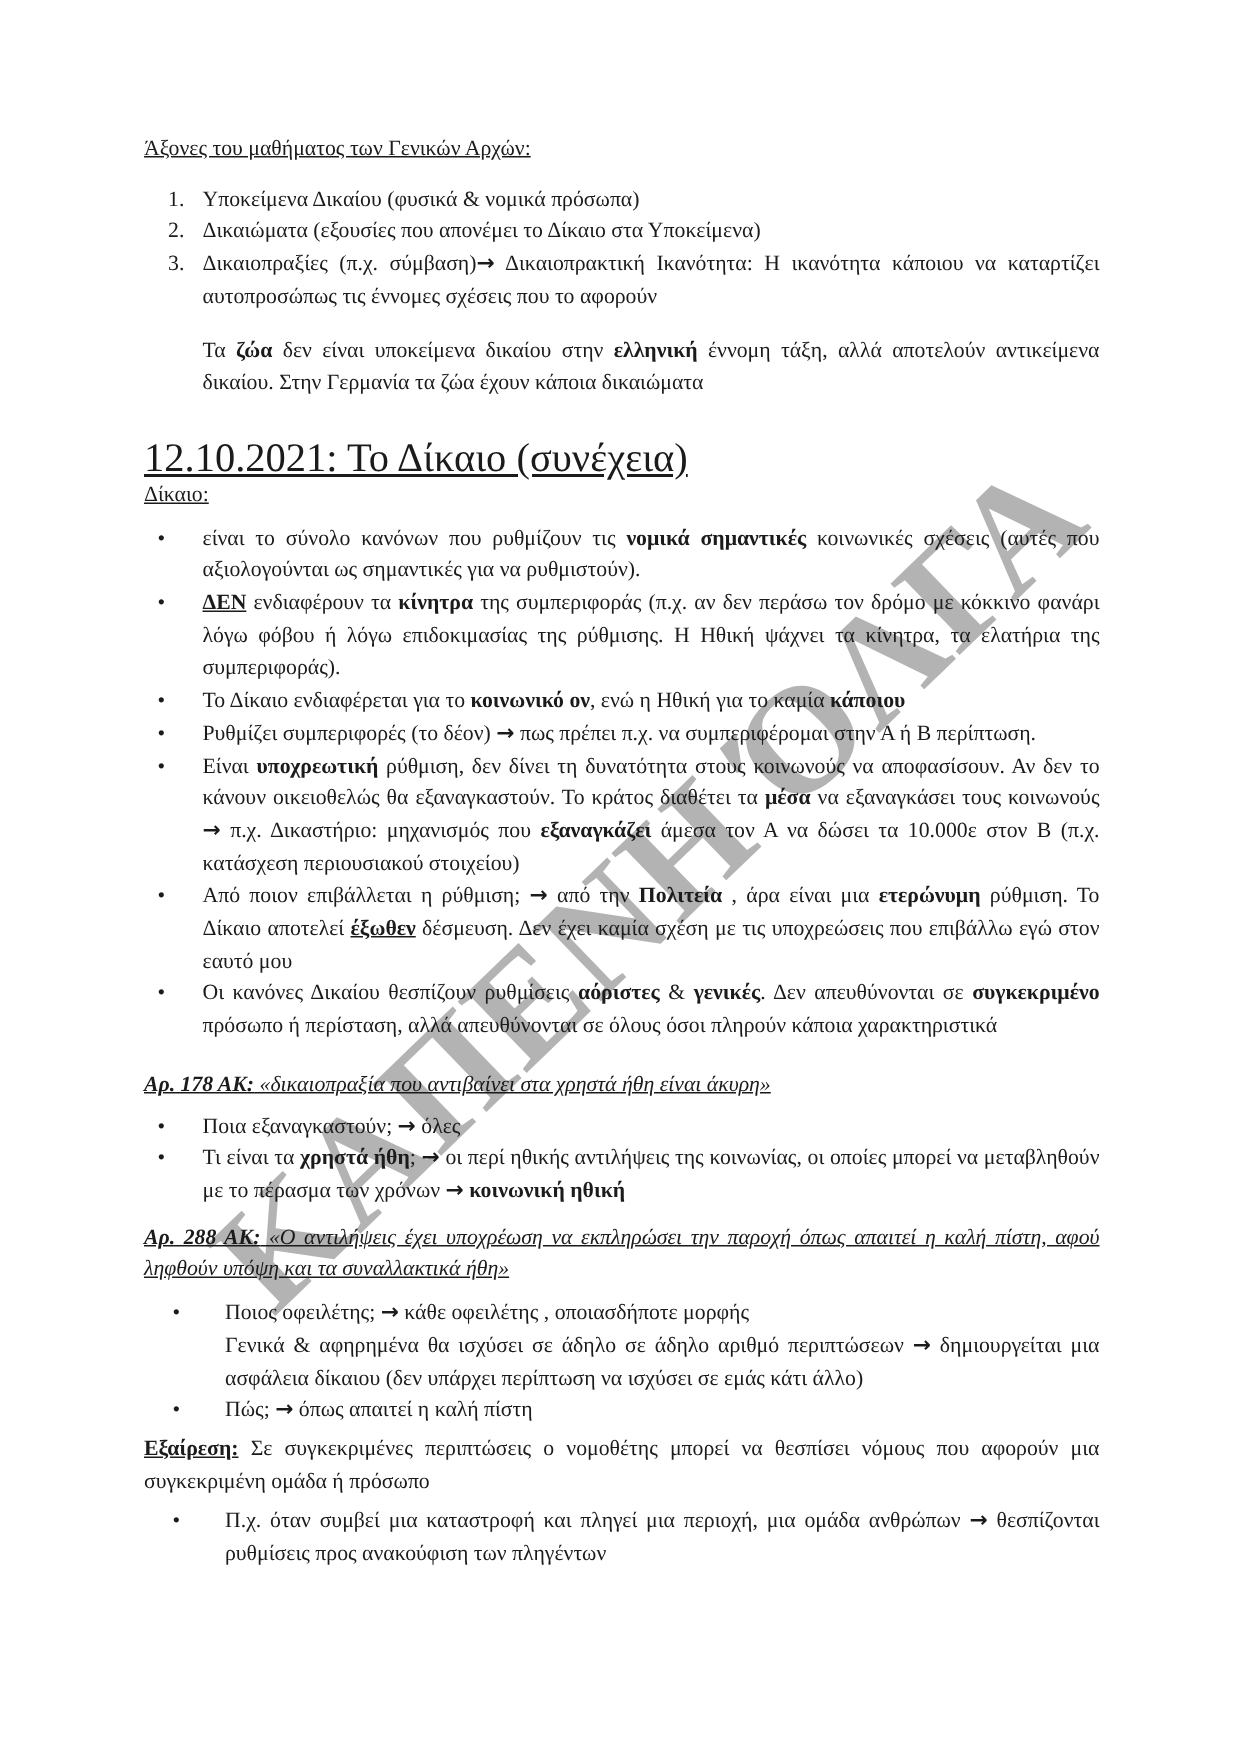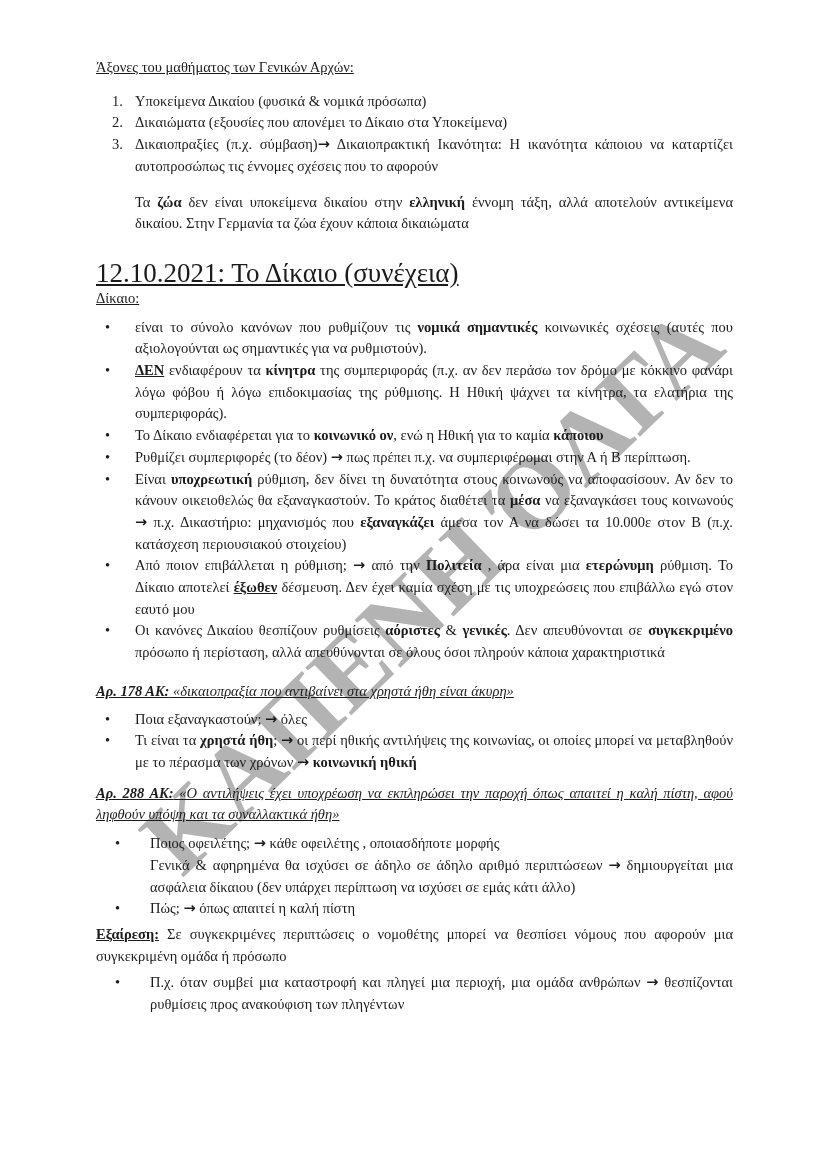--- a/index.html
+++ b/index.html
@@ -45,21 +45,21 @@
   .numbered-item{display:flex;padding-left:16px;}
   .numbered-item .marker{flex:none;width:23px;}
   .bullet-item{display:flex;}
   .bullet-item.lvl1{padding-left:9px;}
   .bullet-item.lvl1 .marker{flex:none;width:30px;}
   .bullet-item.lvl2{padding-left:19px;}
   .bullet-item.lvl2 .marker{flex:none;width:35px;}
   .li-text{flex:1;text-align:justify;}
 
   
-  [data-name="axes-heading"]{margin-bottom:12px;}
+  [data-name="axes-heading"]{margin-bottom:12px;margin-top:32px;}
   [data-name="animals-paragraph"]{margin-top:14px;padding-left:39px;}
   [data-name="lecture-heading"]{margin-top:24px;font-size:27px;line-height:29px;}
   [data-name="dikaio-label"]{margin-bottom:7px;}
   [data-name="ar178-paragraph"]{margin-top:17px;margin-bottom:6px;}
   [data-name="ar288-paragraph"]{margin-top:9px;margin-bottom:7px;}
   [data-name="exairesi-paragraph"]{margin-top:4px;margin-bottom:5px;}
 </style>
 </head>
 <body>
 

